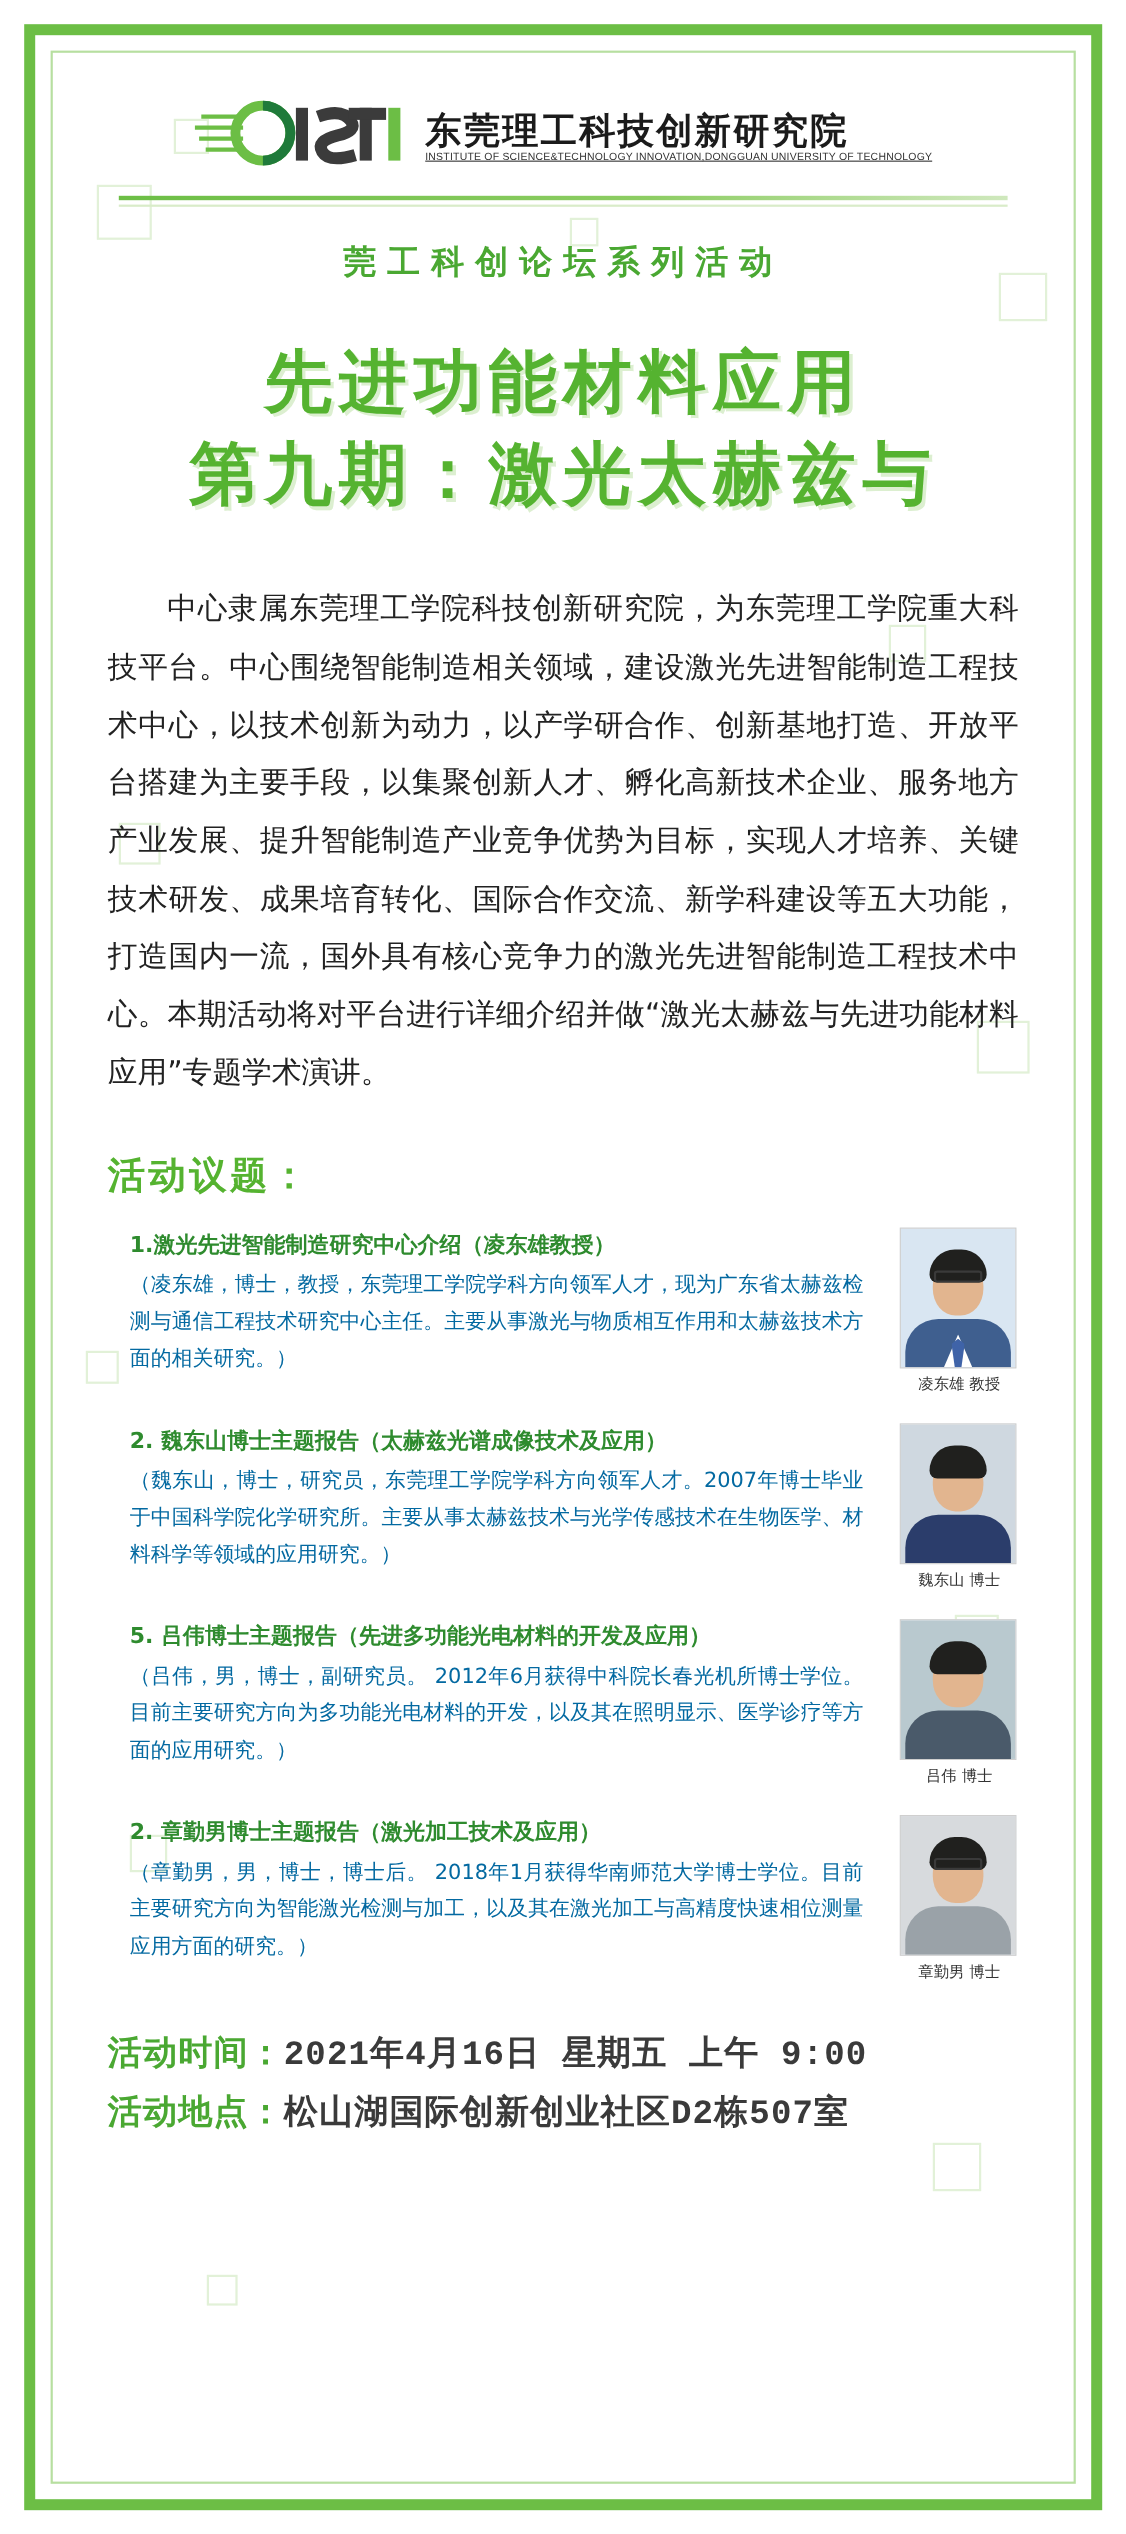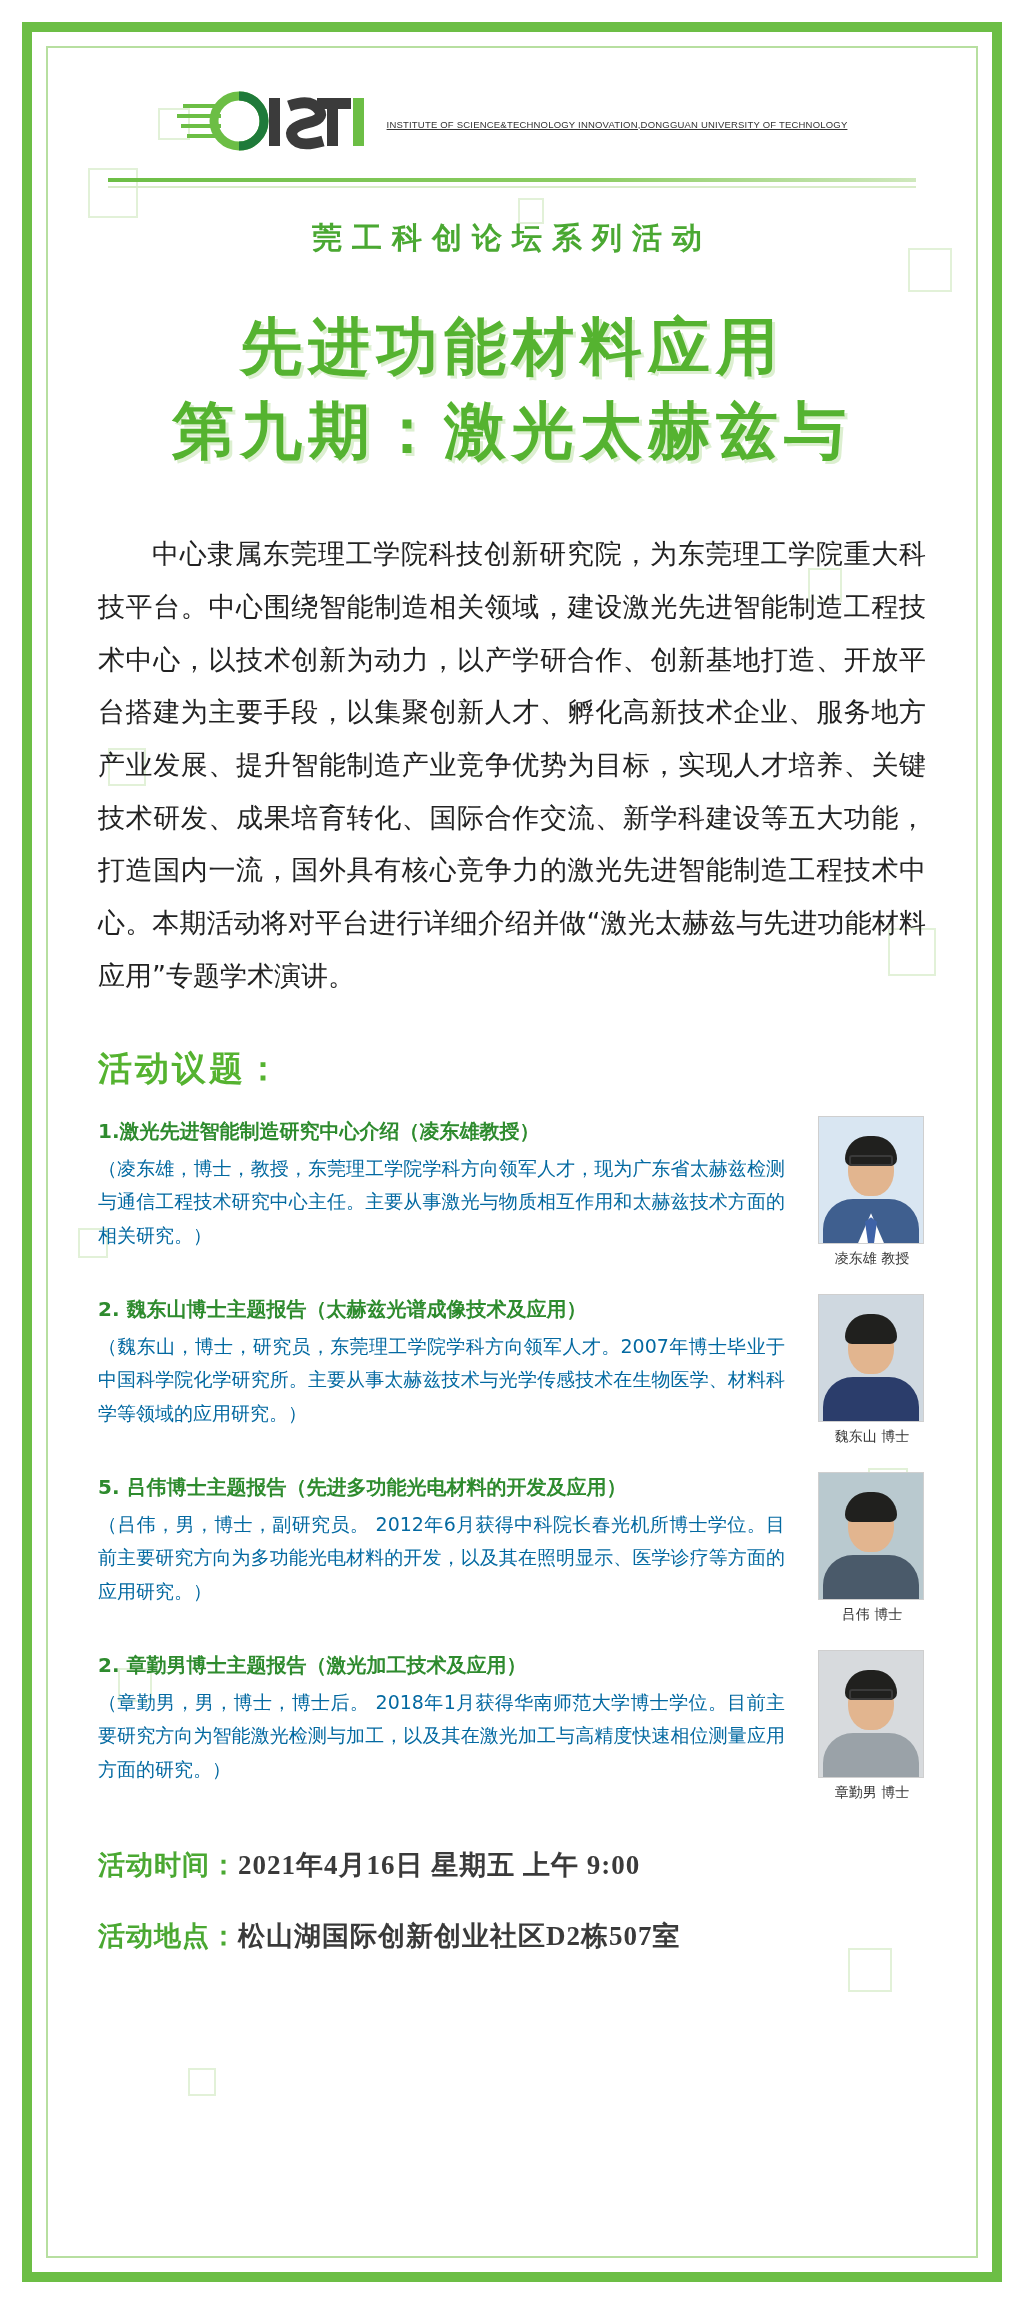--- a/index.html
+++ b/index.html
@@ -105,21 +105,21 @@
     margin:44px 0 0 34px;
     font-size:34px;font-weight:bold;color:#55b330;
     letter-spacing:3px;
     font-family:"DejaVu Sans","Liberation Sans",sans-serif;
   }
   .agenda-list{margin:24px 34px 0 34px;}
   .agenda-item{
     display:flex;align-items:flex-start;gap:18px;
     margin-bottom:26px;
   }
-  .agenda-text{flex:1;min-width:0;}
+  .agenda-text{flex:1;min-width:0;margin-left:20px;}
   .item-head{
     font-size:20px;font-weight:bold;color:#2e8b2e;
     line-height:1.5;
     font-family:"DejaVu Sans","Liberation Sans",sans-serif;
   }
   .item-body{
     margin-top:6px;
     font-size:19px;line-height:1.75;color:#0369a1;text-align:justify;
     font-family:"DejaVu Sans","Liberation Sans",sans-serif;
   }
@@ -164,24 +164,23 @@
   .portrait-cap{
     margin-top:6px;font-size:14px;color:#333;
     font-family:"DejaVu Sans","Liberation Sans",sans-serif;
   }
 
   
   .footer{
     margin:40px 34px 0 34px;
   }
   .footer-line{
-    font-size:27px;font-weight:bold;color:#4aa832;
+    font-size:31px;font-weight:bold;color:#4aa832;
     line-height:1.75;letter-spacing:1px;
-    font-family:Liberation Serif, serif;
-    margin-top:24px;
+    font-family:Liberation Mono, monospace;
   }
   .footer-line .val{color:#3a3a3a;}
 </style>
 </head>
 <body>
 
 <div class="poster">
   <div class="frame-outer"></div>
   <div class="frame-inner"></div>
 
@@ -214,20 +213,21 @@
             <path d="M62 6 a25 25 0 0 1 0 50" fill="none" stroke="#1f7a3a" stroke-width="9"></path>
             <rect x="92" y="8" width="11" height="48" fill="#3b3b3b"></rect>
             <path d="M112 16 q22 -8 30 4 q6 9 -12 13 q-20 5 -14 15 q6 10 30 3" fill="none" stroke="#3b3b3b" stroke-width="11"></path>
             <rect x="150" y="8" width="11" height="48" fill="#3b3b3b"></rect>
             <rect x="140" y="8" width="34" height="11" fill="#3b3b3b"></rect>
             <rect x="176" y="8" width="11" height="48" fill="#6cbe45"></rect>
           </g>
         </svg>
       </div>
       <div class="logo-text">
+        <div class="logo-cn">东莞理工科技创新研究院</div>
         <div class="logo-en">INSTITUTE OF SCIENCE&amp;TECHNOLOGY INNOVATION,DONGGUAN UNIVERSITY OF TECHNOLOGY</div>
       </div>
     </div>
     <div class="header-rule"></div>
     <div class="header-rule2"></div>
 
     <div class="series">莞工科创论坛系列活动</div>
 
     <div class="title-block">
       <div class="title-line">先进功能材料应用</div>

